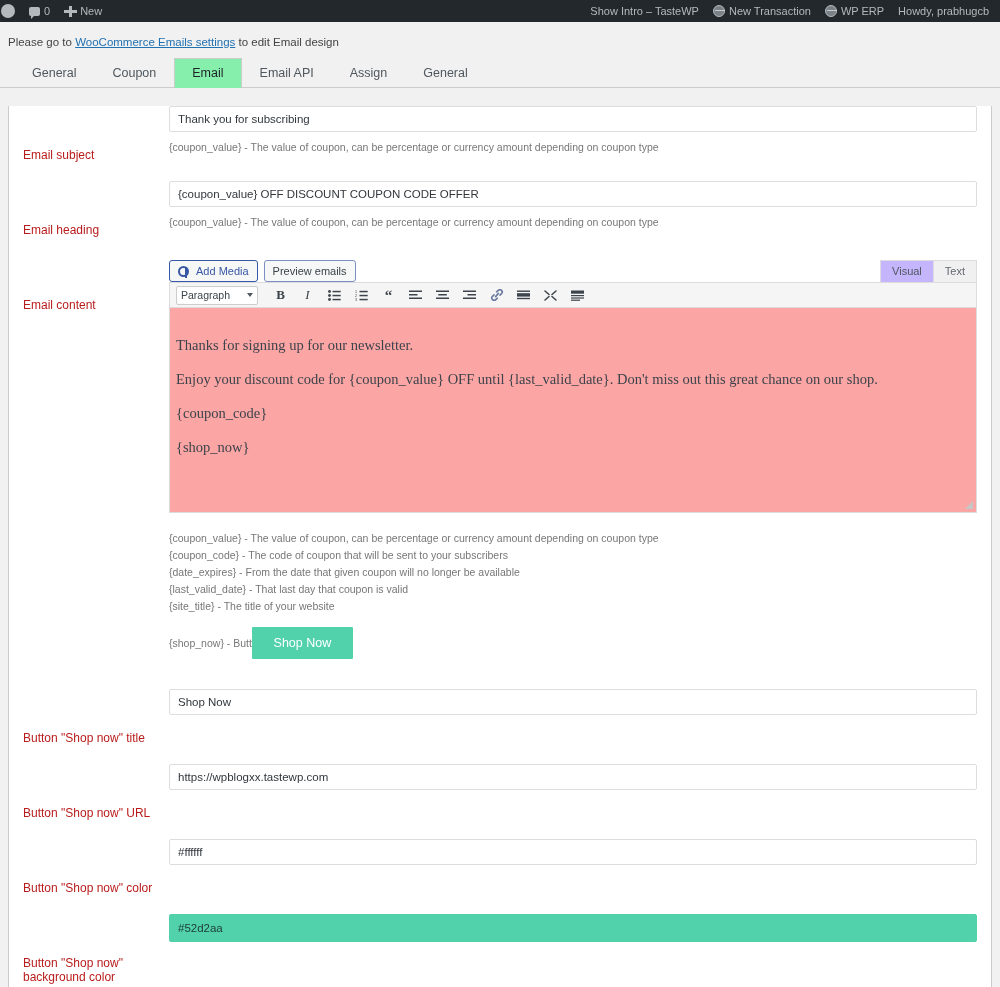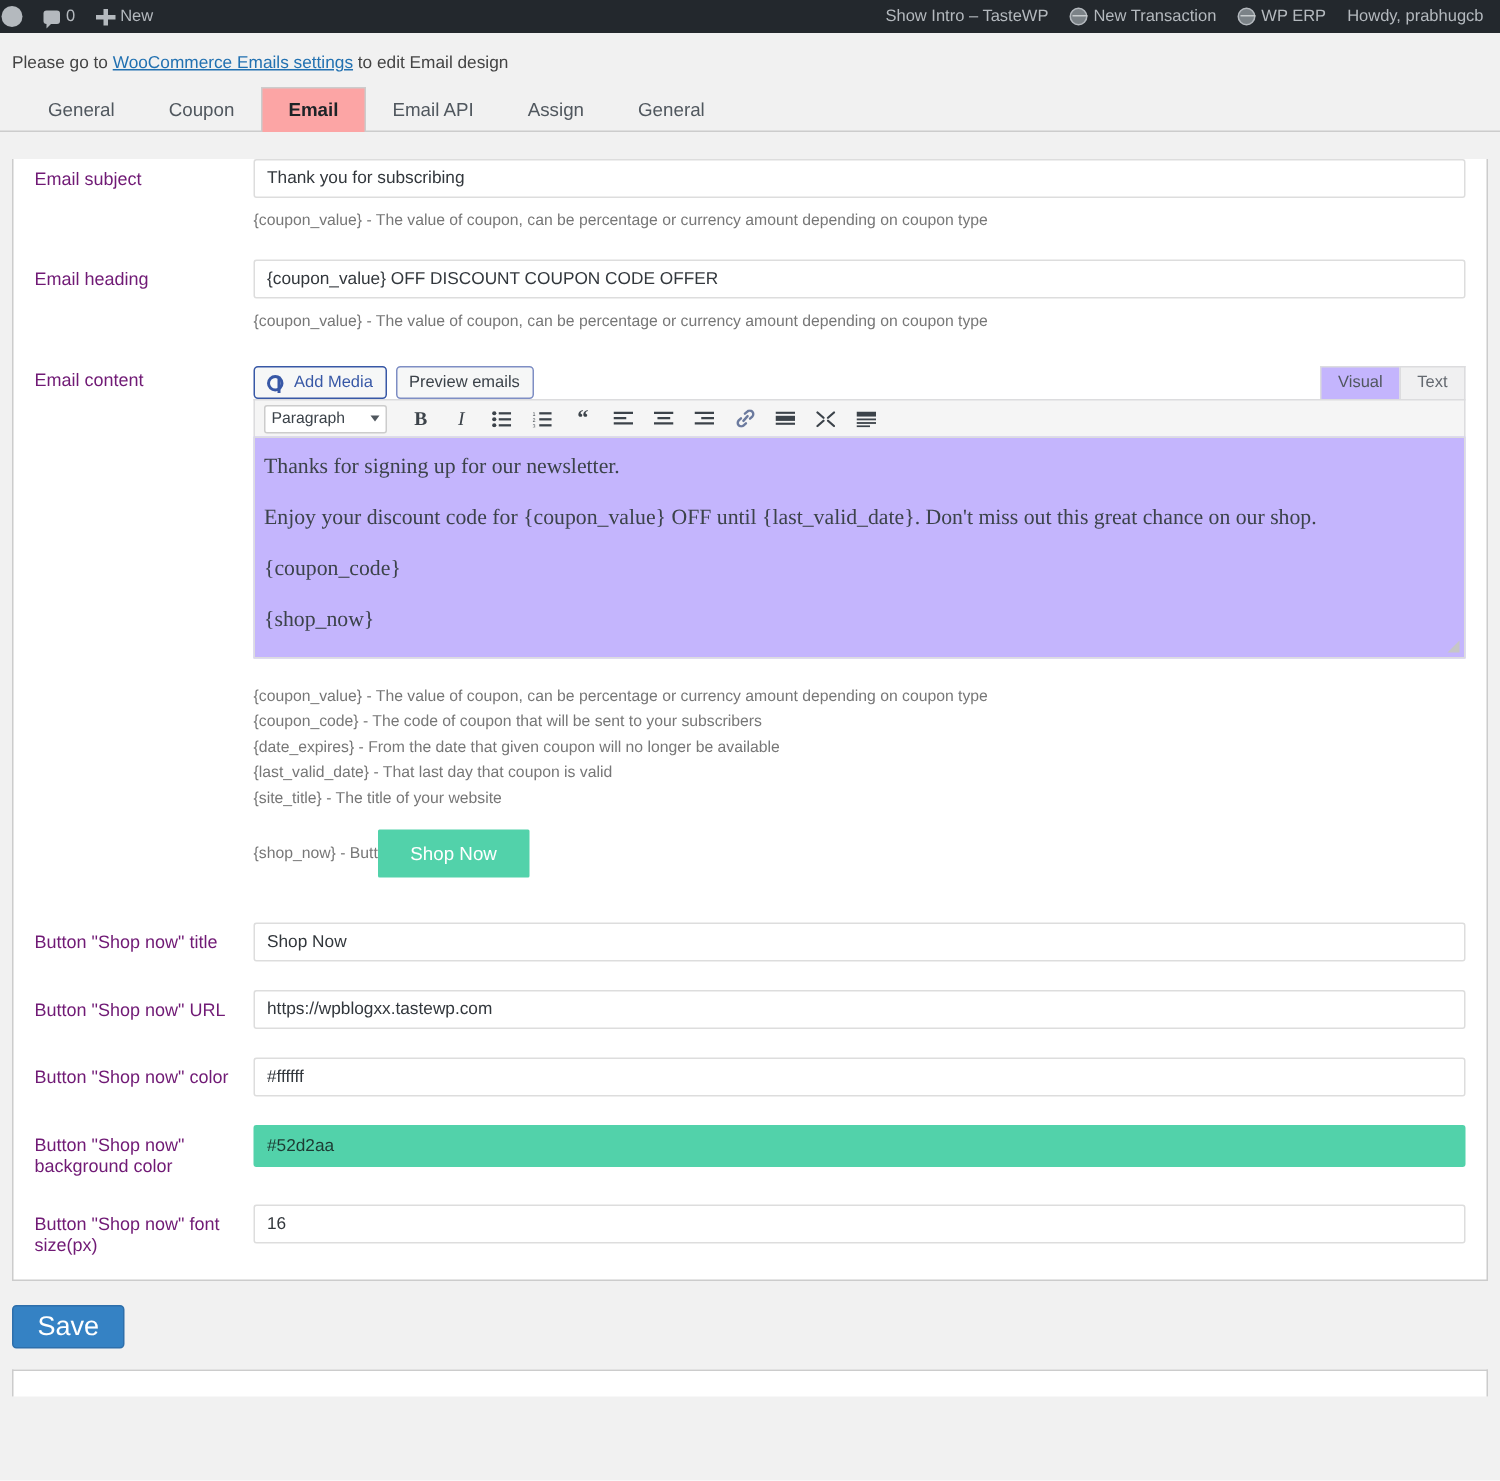--- a/index.html
+++ b/index.html
@@ -108,24 +108,24 @@
     padding: 7px 17px;
     font-size: 12.5px;
     color: #50575e;
     border: 1px solid transparent;
     border-bottom: none;
     background: transparent;
     margin-bottom: -1px;
     line-height: 15px;
   }
   .tab.active {
-    background: #fca5a5;
+    background: #86efac;
     border-color: #ccc;
     color: #1d2327;
-    font-weight: bold;
+    font-weight: normal;
   }
 
   
   #panel {
     background: #fff;
     border: 1px solid #ccc;
     border-top: none;
     margin: 0 8px;
     padding: 0 0 16px 0;
     position: relative;
@@ -134,23 +134,24 @@
 
   .field-row {
     display: flex;
     padding: 0 14px;
     margin-top: 18px;
   }
   .field-label {
     width: 146px;
     flex: none;
     font-size: 12px;
-    color: #701a75;
+    color: #b91c1c;
     padding-top: 6px;
     line-height: 14px;
+    margin-top: 36px;
   }
   .field-body { flex: 1; }
 
   .text-input {
     display: block;
     width: 100%;
     height: 26px;
     line-height: 26px;
     border: 1px solid #ddd;
     border-radius: 2px;
@@ -280,23 +281,23 @@
     align-items: center;
     justify-content: center;
     color: #3c434a;
     font-size: 12px;
     margin: 0 3px;
   }
   .tbtn svg { display: block; }
 
   .editor-body {
     border: 1px solid #dcdcde;
-    background: #c4b5fd;
-    height: 148px;
-    padding: 10px 6px 0 6px;
+    background: #fca5a5;
+    height: 206px;
+    padding: 28px 6px 0 6px;
     position: relative;
     overflow: hidden;
   }
   .editor-body p {
     margin: 0 0 16px 0;
     font-family: "Liberation Serif", serif;
     font-size: 14.5px;
     color: #3c434a;
     line-height: 18px;
   }

